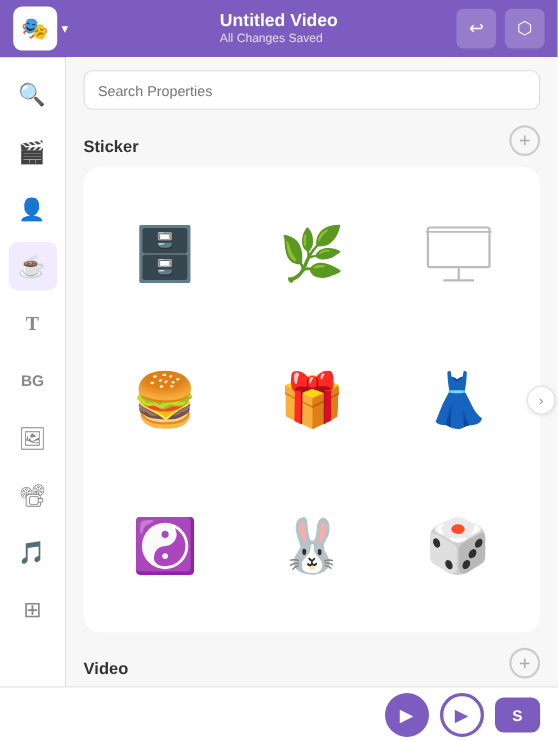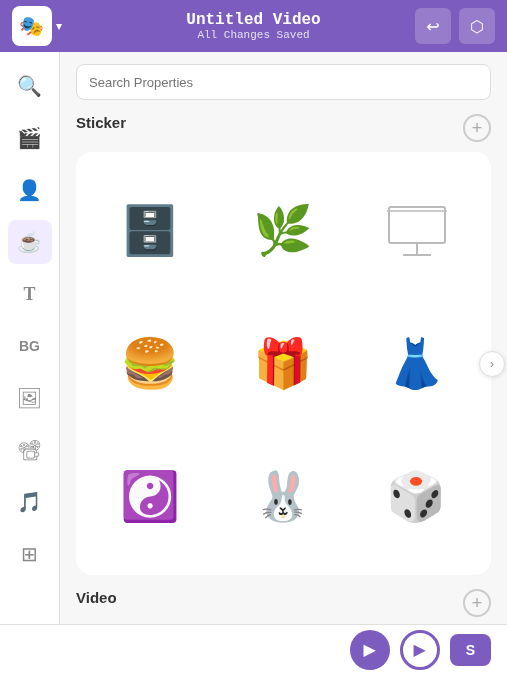--- a/index.html
+++ b/index.html
@@ -30,22 +30,21 @@
       margin-left: 4px;
       cursor: pointer;
     }
     .header-logo-area {
       display: flex; align-items: center;
     }
     .header-center {
       position: absolute;
       left: 50%;
       transform: translateX(-50%);
-      text-align: center;
-      font-family: Liberation Mono, monospace;
+      text-align: left;
     }
     .header-title {
       color: #fff;
       font-size: 16px;
       font-weight: 700;
     }
     .header-subtitle {
       color: rgba(255,255,255,0.8);
       font-size: 11px;
     }
@@ -114,21 +113,21 @@
       padding: 0 12px;
       font-size: 13px;
       color: #701a75;
       outline: none;
       margin-bottom: 14px;
     }
 
     
     .section-header {
       display: flex;
-      align-items: flex-start;
+      align-items: flex-end;
       justify-content: space-between;
       margin-bottom: 10px;
     }
     .section-title {
       font-size: 15px;
       font-weight: 600;
       color: #333;
     }
     .section-add-btn {
       width: 28px; height: 28px;

